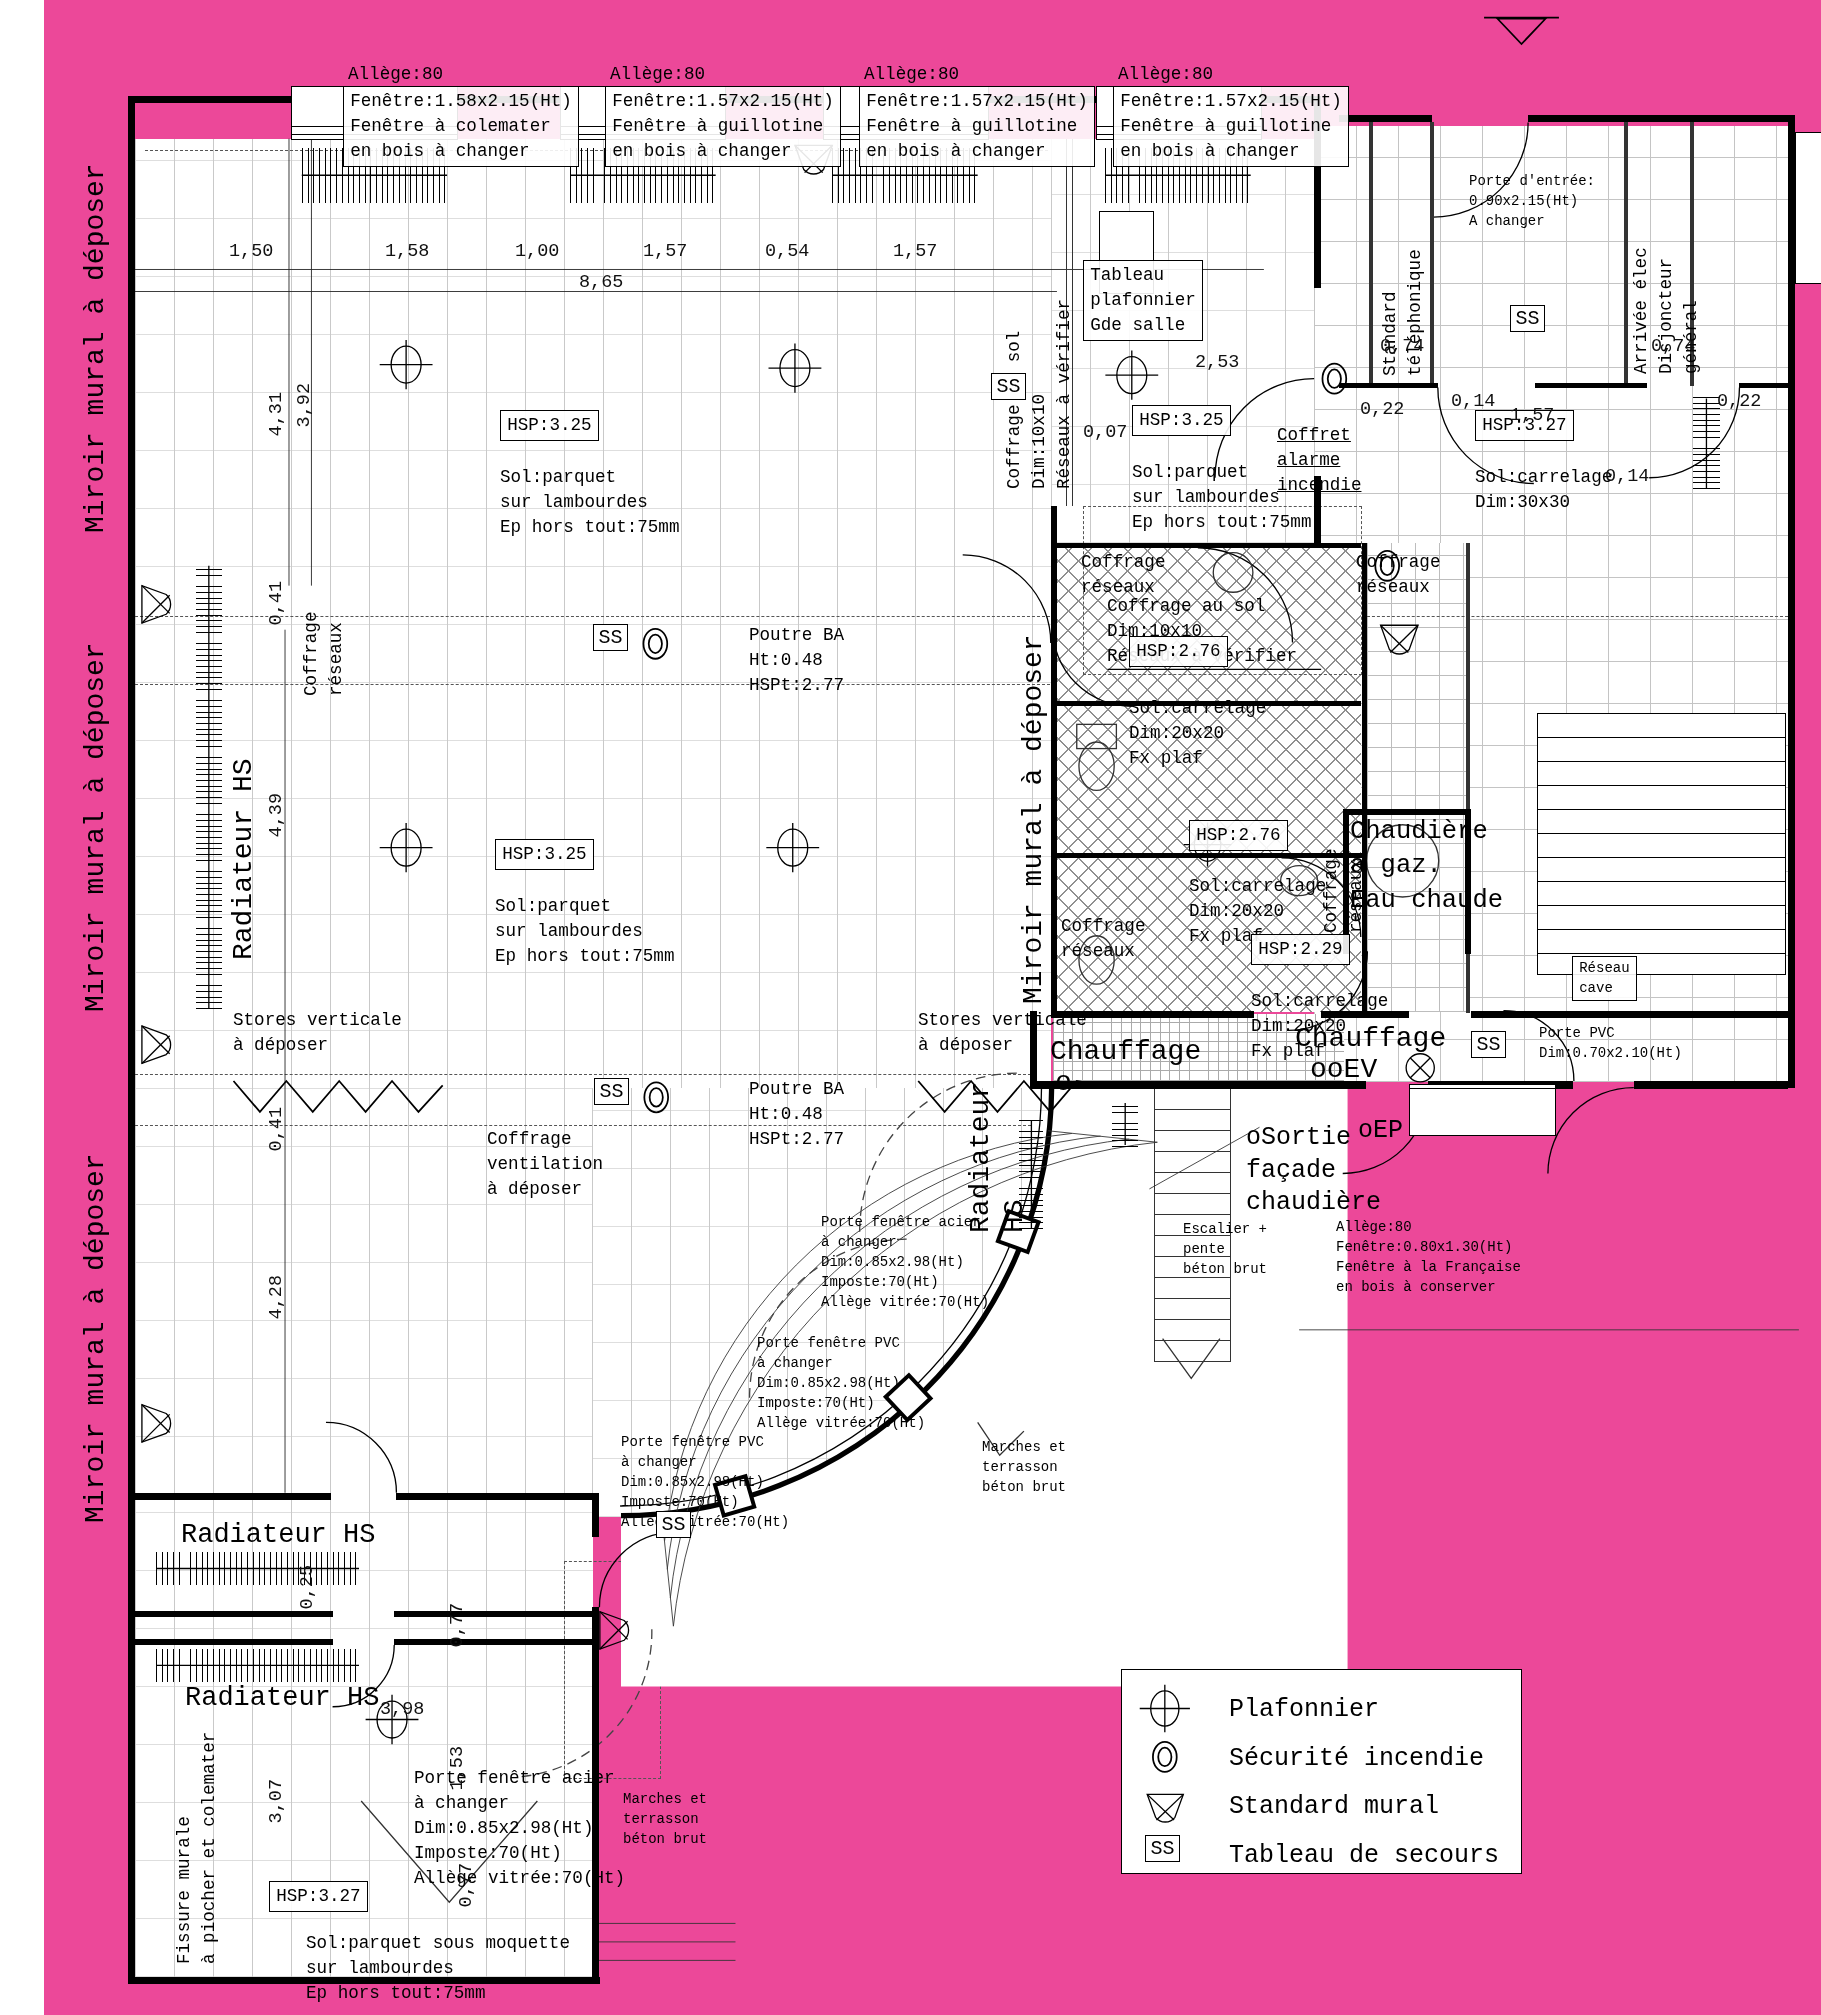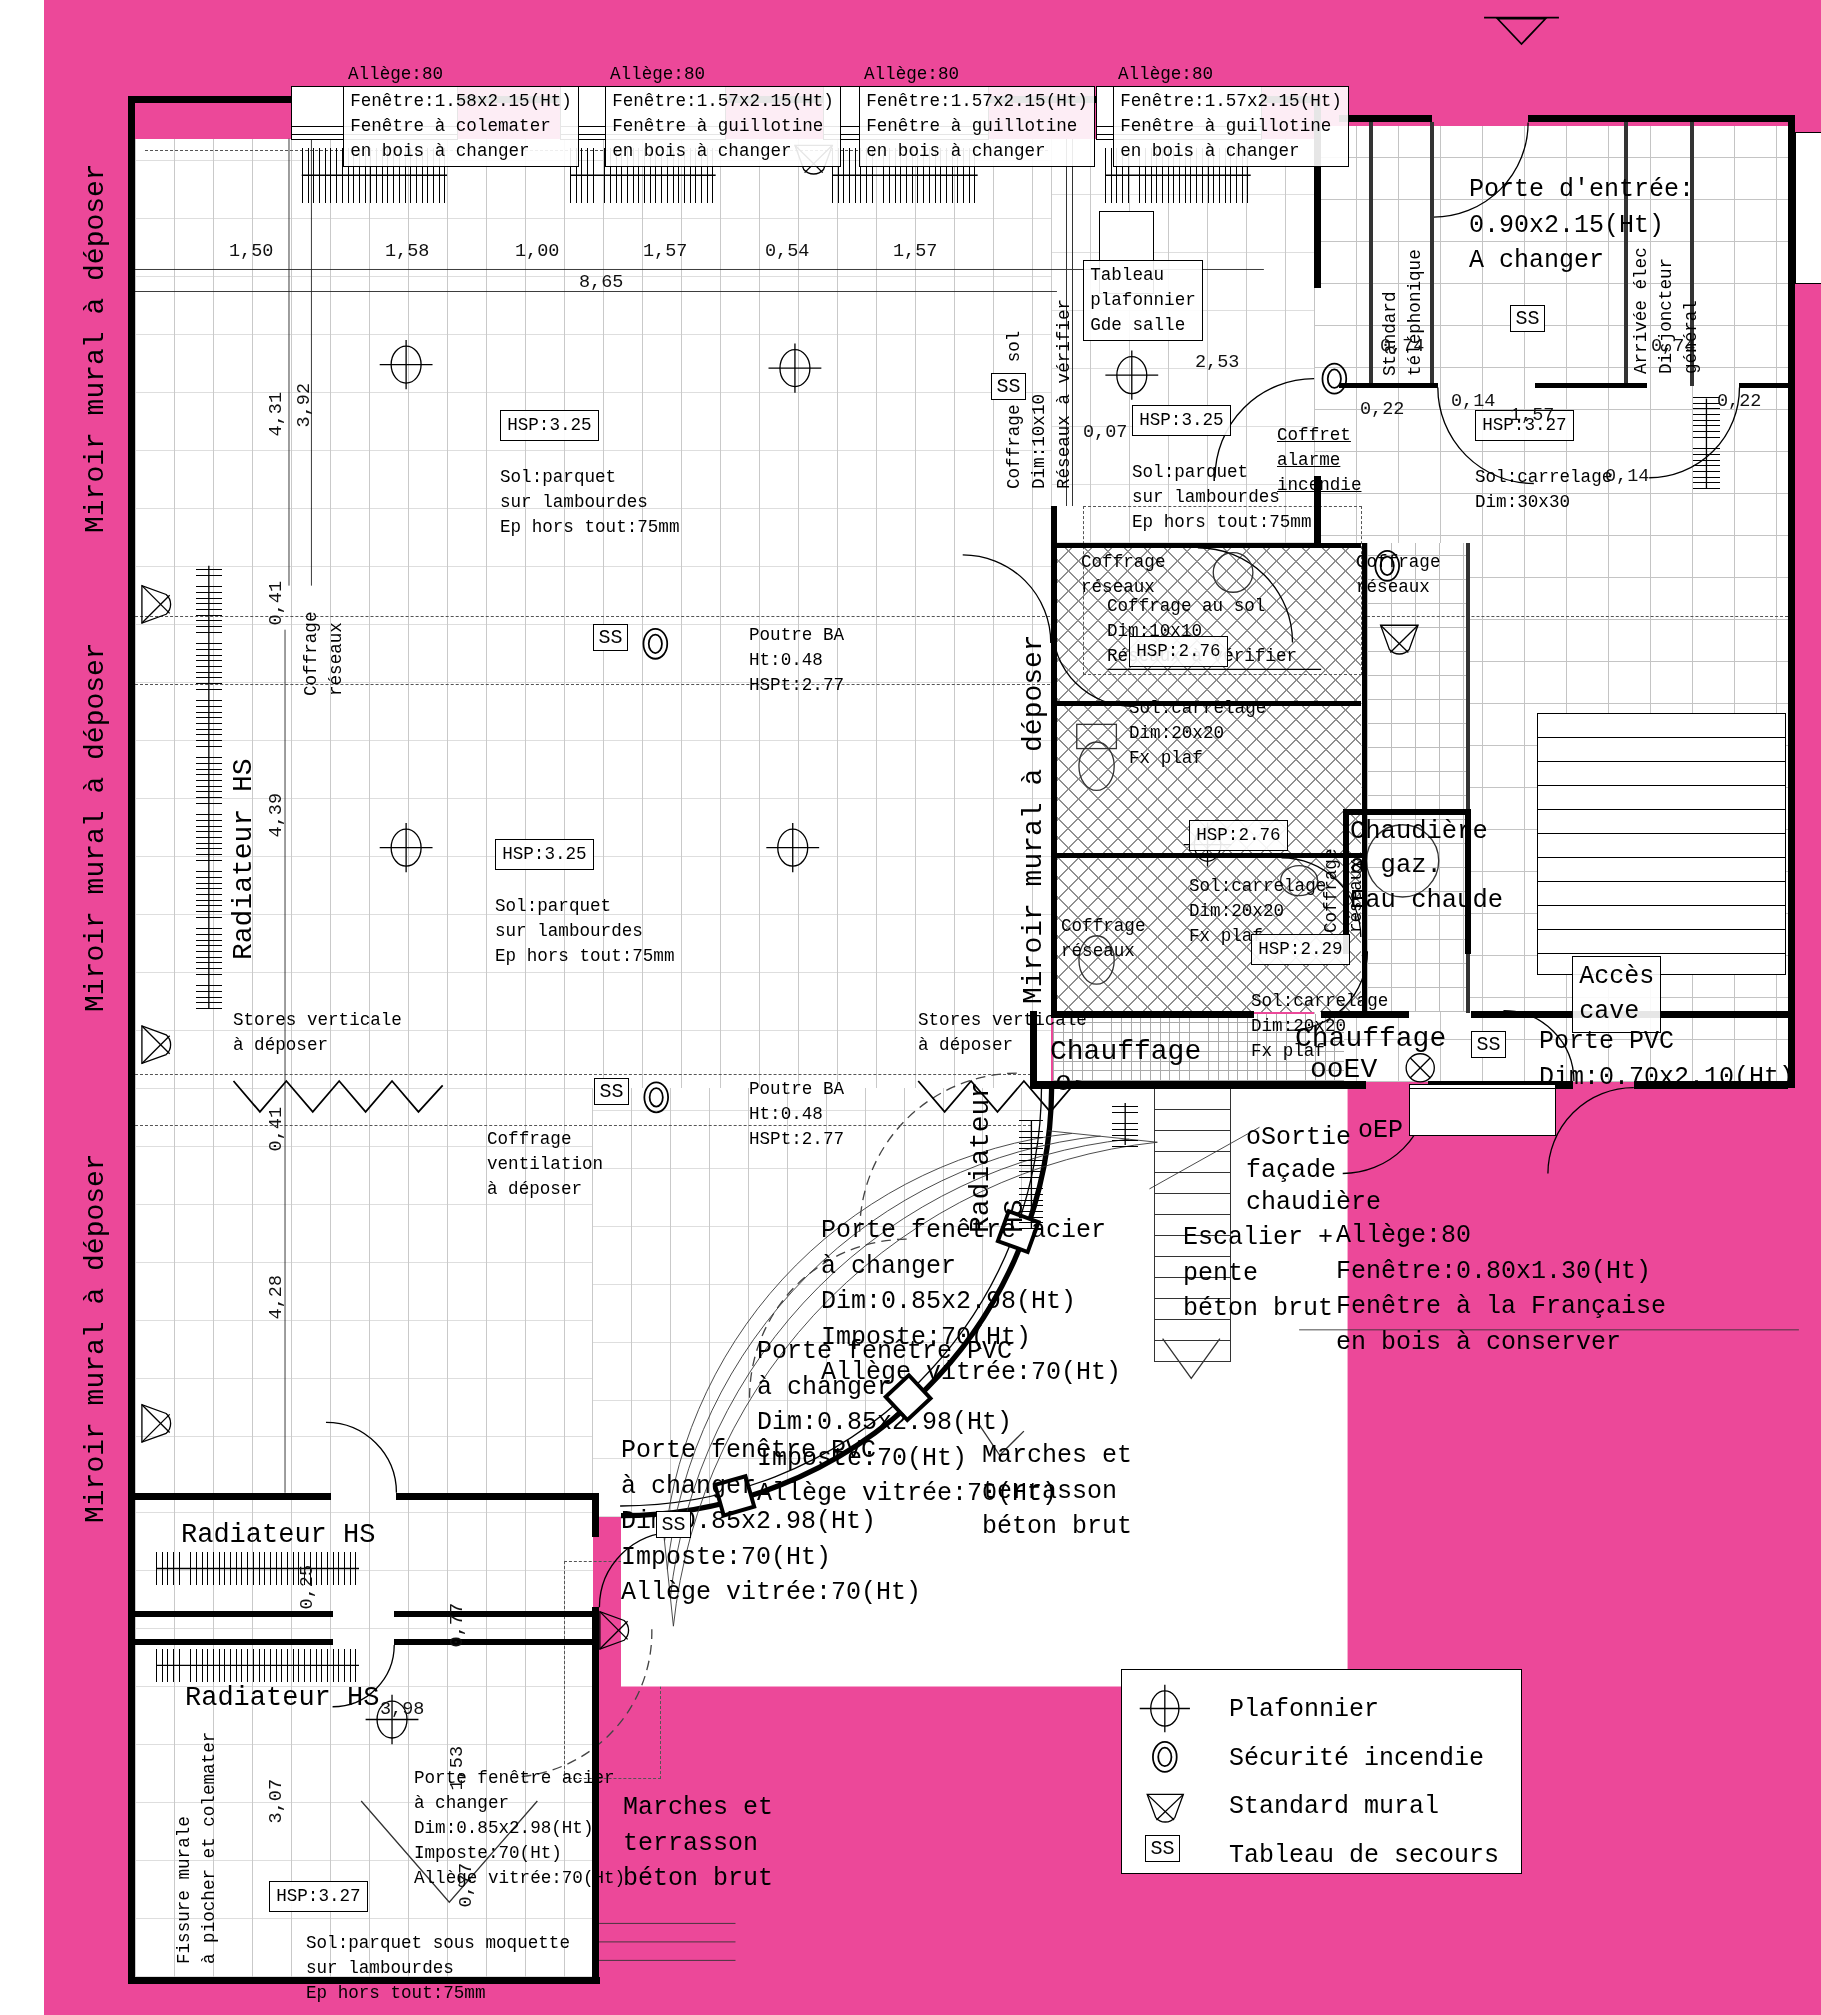--- a/index.html
+++ b/index.html
@@ -1,19 +1,19 @@
 <!DOCTYPE html>
 <html style="font-size:7px"><head>
 <meta charset="utf-8">
 <style>
   html,body{margin:0;padding:0;background:#fff;}
   .plan{position:relative;width:1822px;height:2015px;background:#ec4899;overflow:hidden;
         font-family:"Liberation Mono","DejaVu Sans Mono",monospace;color:#000;margin-left:44px;}
   .t{position:absolute;font:17.6px/1.42 "Liberation Mono","DejaVu Sans Mono",monospace;white-space:pre-line;color:#000;}
-  .f44{font-size:25px}.f56{font-size:25px;line-height:1.3}.f58{font-size:25.5px;line-height:1.35}
+  .f44{font-size:14px}.f56{font-size:25px;line-height:1.3}.f58{font-size:25.5px;line-height:1.35}
   .f62{font-size:27px}.f64{font-size:28px;line-height:1.2}
   .dim{position:absolute;font:18.5px "Liberation Mono","DejaVu Sans Mono",monospace;color:#111;}
   .vdim{writing-mode:vertical-rl;transform:rotate(180deg);}
   .vtext{writing-mode:vertical-rl;transform:rotate(180deg);}
   .boxed{border:1.3px solid #000;padding:1.8px 6.2px;background:rgba(255,255,255,.9);}
   .ss{position:absolute;border:1.8px solid #000;background:#fff;font:20px/1 "Liberation Mono","DejaVu Sans Mono",monospace;padding:2.6px 4.4px;}
   .wall{position:absolute;background:#000;}
   .thin{position:absolute;background:#333;}
   .wall2{position:absolute;border:1.3px solid #000;background:#fff;}
   .dash{position:absolute;border-top:1.3px dashed #555;height:0;}
@@ -413,21 +413,21 @@
 réseaux</div>
   <div class="t" style="left:1312px;top:550px;">Coffrage
 réseaux</div>
   <div class="t" style="left:1017px;top:914px;">Coffrage
 réseaux</div>
   <div class="t vtext" style="left:1275px;top:744px;height:189px;">Coffrage
 réseaux</div>
   <div class="t f58" style="left:1306px;top:815px;">Chaudière
 à gaz.
 Eau chaude</div>
-  <div class="t boxed f44" style="left:1528px;top:956px;">Accès
+  <div class="t boxed f44" style="left:1528px;top:956px;">Réseau
 cave</div>
   <div class="t f44" style="left:1495px;top:1024px;">Porte PVC
 Dim:0.70x2.10(Ht)</div>
   <div class="t f64" style="left:1006px;top:1035px;">Chauffage</div>
   <div class="t f64" style="left:1011px;top:1066px;">o</div>
   <div class="t f64" style="left:1251px;top:1022px;">Chauffage</div>
   <div class="t f64" style="left:1266px;top:1053px;">ooEV</div>
   <div class="t f56" style="left:1202px;top:1122px;">oSortie
 façade
 chaudière</div>

